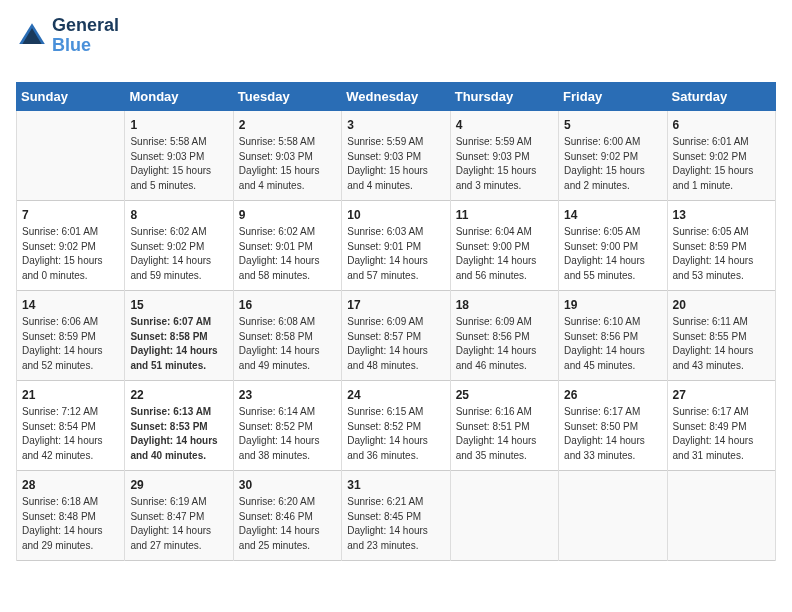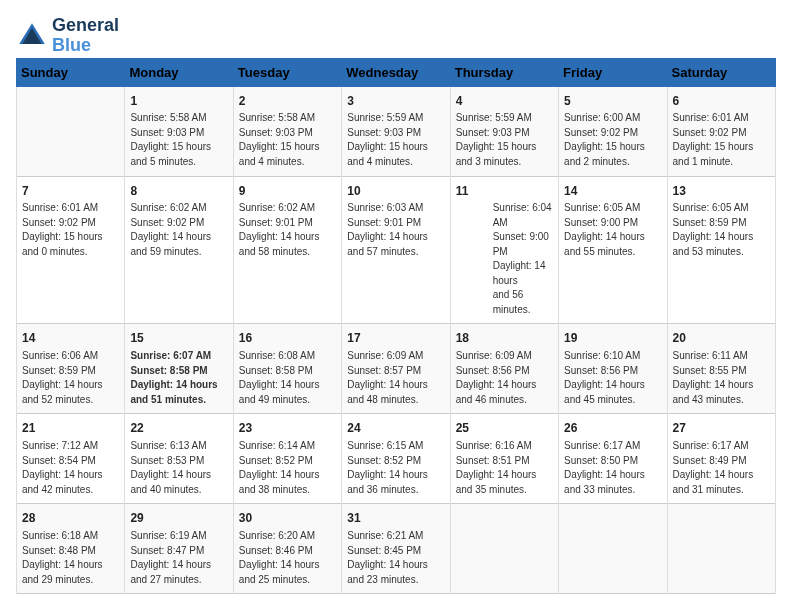--- a/index.html
+++ b/index.html
@@ -7,21 +7,21 @@
       font-family: Arial, sans-serif;
       background: #fff;
       width: 792px;
       min-height: 612px;
       padding: 16px;
     }
     .header {
       display: flex;
       justify-content: space-between;
       align-items: flex-start;
-      margin-bottom: 2px;
+      margin-bottom: 26px;
     }
     .logo {
       display: flex;
       align-items: center;
       gap: 4px;
     }
     .logo-text {
       font-size: 18px;
       font-weight: bold;
       color: #1a3a5c;
@@ -50,21 +50,21 @@
     }
     table {
       width: 100%;
       border-collapse: collapse;
       table-layout: fixed;
     }
     thead tr {
       background-color: #2a6db5;
     }
     thead th {
-      color: #000000;
+      color: #ffffff;
       font-size: 13px;
       font-weight: bold;
       padding: 6px 4px;
       text-align: left;
       border: 1px solid #2a6db5;
     }
     tbody tr {
       border-bottom: 1px solid #ccc;
     }
     tbody td {
@@ -195,21 +195,21 @@
         </td>
         <td>
           <span class="day-num">10</span>
           <div class="cell-info" style="white-space: pre-line;">Sunrise: 6:03 AM
 Sunset: 9:01 PM
 Daylight: 14 hours
 and 57 minutes.</div>
         </td>
         <td>
           <span class="day-num">11</span>
-          <div class="cell-info" style="white-space: pre-line; margin-left: 37px;">Sunrise: 6:04 AM
+          <div class="cell-info" style="white-space: pre-line;">Sunrise: 6:04 AM
 Sunset: 9:00 PM
 Daylight: 14 hours
 and 56 minutes.</div>
         </td>
         <td>
           <span class="day-num">14</span>
           <div class="cell-info" style="white-space: pre-line;">Sunrise: 6:05 AM
 Sunset: 9:00 PM
 Daylight: 14 hours
 and 55 minutes.</div>
@@ -276,21 +276,21 @@
       <tr>
         <td>
           <span class="day-num">21</span>
           <div class="cell-info" style="white-space: pre-line;">Sunrise: 7:12 AM
 Sunset: 8:54 PM
 Daylight: 14 hours
 and 42 minutes.</div>
         </td>
         <td>
           <span class="day-num">22</span>
-          <div class="cell-info" style="white-space: pre-line;">Sunrise: 6:13 AM
+          <div class="cell-info" style="white-space: pre-line; font-weight: bold;">Sunrise: 6:13 AM
 Sunset: 8:53 PM
 Daylight: 14 hours
 and 40 minutes.</div>
         </td>
         <td>
           <span class="day-num">23</span>
           <div class="cell-info" style="white-space: pre-line;">Sunrise: 6:14 AM
 Sunset: 8:52 PM
 Daylight: 14 hours
 and 38 minutes.</div>

